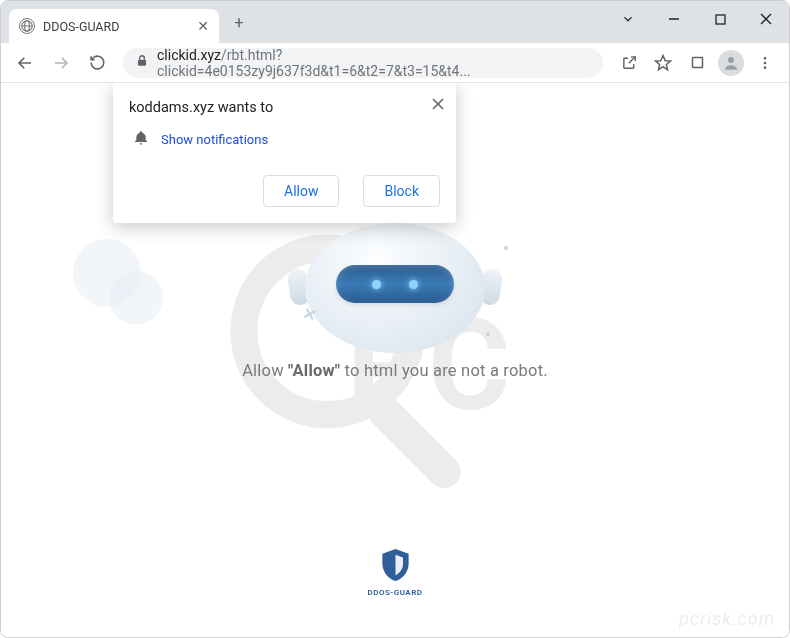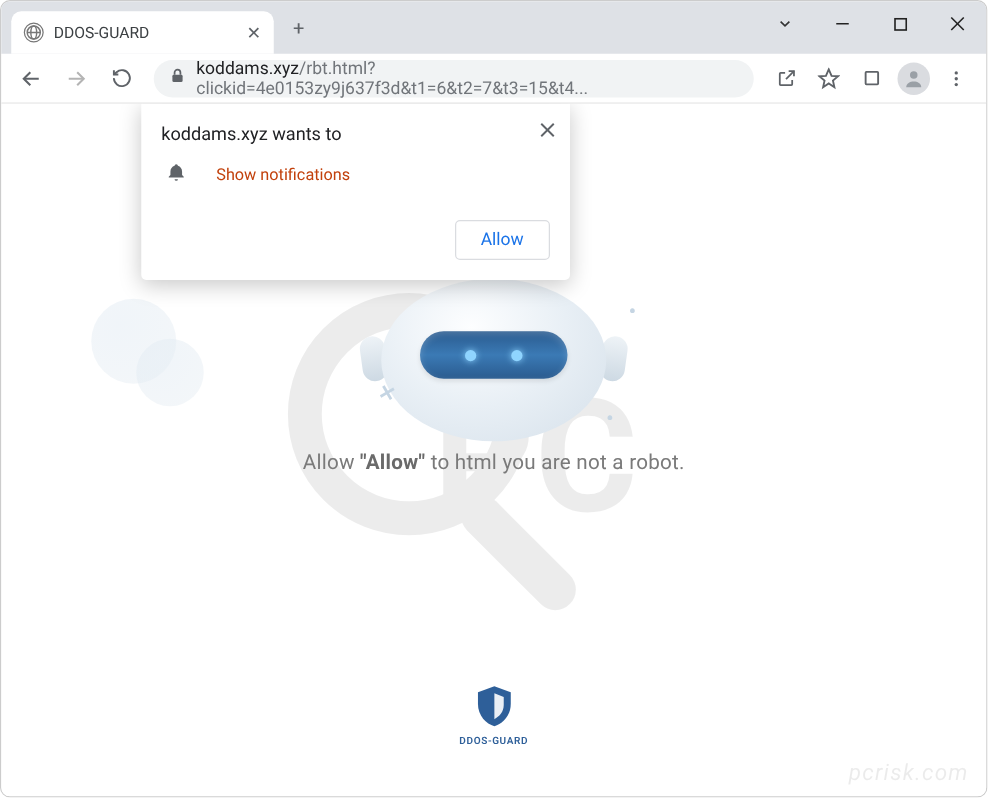--- a/index.html
+++ b/index.html
@@ -54,21 +54,21 @@
 .prompt-text b { color:#6a6a6a; font-weight:700; }
 
 .footer-badge { position:absolute; bottom:40px; left:50%; transform:translateX(-50%); display:flex; flex-direction:column; align-items:center; gap:6px; }
 .shield { width:30px; height:34px; }
 .footer-badge .label { font-size:8px; letter-spacing:0.5px; color:#2e5f99; font-weight:600; }
 
 
 .perm-dialog { position:absolute; top:0; left:112px; width:343px; background:#fff; border-radius:0 0 4px 4px; box-shadow: 0 4px 18px rgba(0,0,0,0.22); padding:16px; z-index:10; }
 .perm-dialog .title { font-size:14.5px; color:#202124; margin-bottom:14px; }
 .perm-dialog .close-x { position:absolute; top:12px; right:12px; color:#5f6368; cursor:pointer; }
-.perm-row { display:flex; align-items:center; gap:24px; font-size:13px; color:#c2410c; margin-bottom:26px; padding-left:4px; }
+.perm-row { display:flex; align-items:center; gap:12px; font-size:13px; color:#1d4ed8; margin-bottom:26px; padding-left:4px; }
 .perm-row .bell { color:#5f6368; }
 .perm-actions { display:flex; justify-content:flex-end; gap:24px; }
 .perm-btn { border:1px solid #dadce0; background:#fff; color:#1a73e8; font-size:14px; padding:7px 20px; border-radius:4px; cursor:pointer; }
 
 
 .watermark { position:absolute; inset:0; pointer-events:none; opacity:0.07; display:flex; align-items:center; justify-content:center; }
 .watermark svg { width:620px; }
 .watermark-text { position:absolute; bottom:8px; right:14px; font-size:18px; color:rgba(0,0,0,0.08); font-style:italic; letter-spacing:1px; pointer-events:none; }
 </style>
 </head>
@@ -131,21 +131,21 @@
         <svg width="17" height="17" viewBox="0 0 24 24" fill="none" stroke="#5f6368" stroke-width="2.2">
           <path d="M3 12a9 9 0 1 0 3-6.7L3 8"></path>
           <polyline points="3 3 3 8 8 8"></polyline>
         </svg>
       </div>
     <div class="omnibox">
       <span class="lock"><svg width="14" height="14" viewBox="0 0 24 24" fill="#5f6368">
             <rect x="5" y="10" width="14" height="10" rx="2"></rect>
             <path d="M8 10V7a4 4 0 0 1 8 0v3" fill="none" stroke="#5f6368" stroke-width="2.4"></path>
           </svg></span>
-      <span><span class="url-host">koddams.xyz</span><span class="url-path">/rbt.html?clickid=4e0153zy9j637f3d&amp;t1=6&amp;t2=7&amp;t3=15&amp;t4...</span></span>
+      <span><span class="url-host">clickid.xyz</span><span class="url-path">/rbt.html?clickid=4e0153zy9j637f3d&amp;t1=6&amp;t2=7&amp;t3=15&amp;t4...</span></span>
     </div>
     <div class="right-icons">
       <div class="ico">
           <svg width="17" height="17" viewBox="0 0 24 24" fill="none" stroke="#5f6368" stroke-width="2">
             <path d="M14 4l6 0 0 6"></path>
             <path d="M20 4L11 13"></path>
             <path d="M18 14v5a1 1 0 0 1-1 1H5a1 1 0 0 1-1-1V7a1 1 0 0 1 1-1h5"></path>
           </svg>
         </div>
       <div class="ico">
@@ -230,17 +230,18 @@
           </svg></div>
       <div class="perm-row">
         <span class="bell"><svg width="16" height="16" viewBox="0 0 24 24" fill="#5f6368">
               <path d="M12 2a2 2 0 0 1 2 2c3 1 5 3.5 5 7v4l2 2v1H3v-1l2-2v-4c0-3.5 2-6 5-7a2 2 0 0 1 2-2z"></path>
               <path d="M10 20a2 2 0 0 0 4 0"></path>
             </svg></span>
         <span>Show notifications</span>
       </div>
       <div class="perm-actions">
         <button class="perm-btn">Allow</button>
+        <button class="perm-btn">Block</button>
       </div>
     </div>
 
   </div>
 </div>
 
 </body></html>

